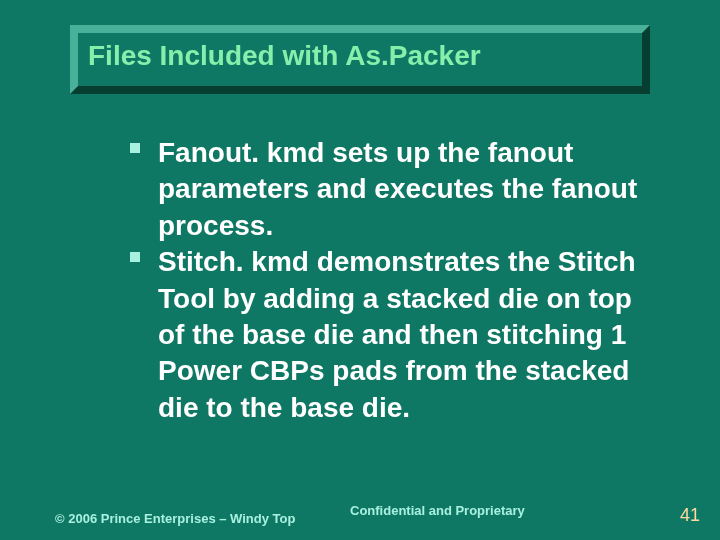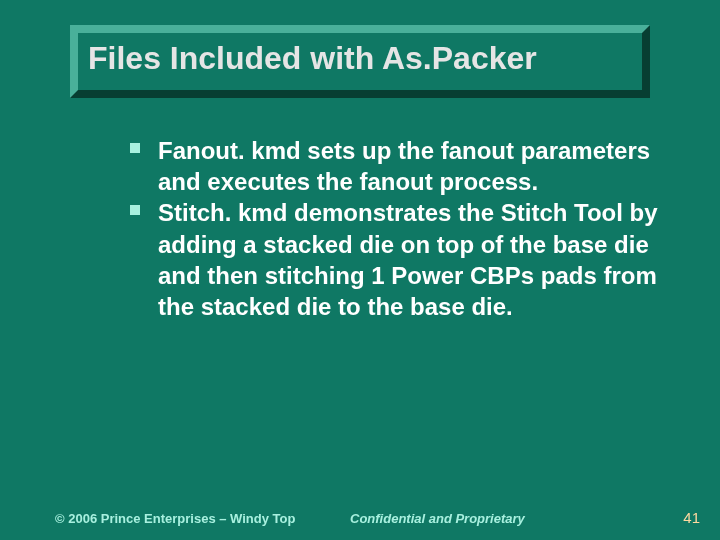--- a/index.html
+++ b/index.html
@@ -21,33 +21,33 @@
     width: 580px;
     box-sizing: border-box;
     padding: 8px 10px 14px 10px;
     border-top: 8px solid #49b09a;
     border-left: 8px solid #49b09a;
     border-right: 8px solid #073e32;
     border-bottom: 8px solid #073e32;
     background: #0f7864;
   }
   .title-text {
-    color: #e5e5e5;
-    font-size: 32px;
+    color: #86efac;
+    font-size: 28px;
     font-weight: bold;
     line-height: 1.1;
     white-space: nowrap;
   }
   .content {
     position: absolute;
     left: 130px;
     top: 135px;
     width: 530px;
     color: #ffffff;
-    font-size: 24px;
+    font-size: 28px;
     font-weight: bold;
     line-height: 1.3;
   }
   .content ul {
     list-style: none;
     padding: 0;
     margin: 0;
   }
   .content li {
     position: relative;
@@ -72,30 +72,29 @@
     font-weight: bold;
   }
   .footer .copyright {
     position: absolute;
     left: 55px;
     bottom: 0;
   }
   .footer .confidential {
     position: absolute;
     left: 350px;
-    bottom: 0;
-    font-style: italic;
+    bottom: 8px;
   }
   .footer .pagenum {
     position: absolute;
     right: 20px;
     bottom: 0;
     color: #ffd9a0;
     font-weight: normal;
-    font-size: 15px;
+    font-size: 18px;
   }
 </style>
 </head>
 <body>
 
 <div class="title-box">
   <div class="title-text">Files Included with As.Packer</div>
 </div>
 
 <div class="content">

